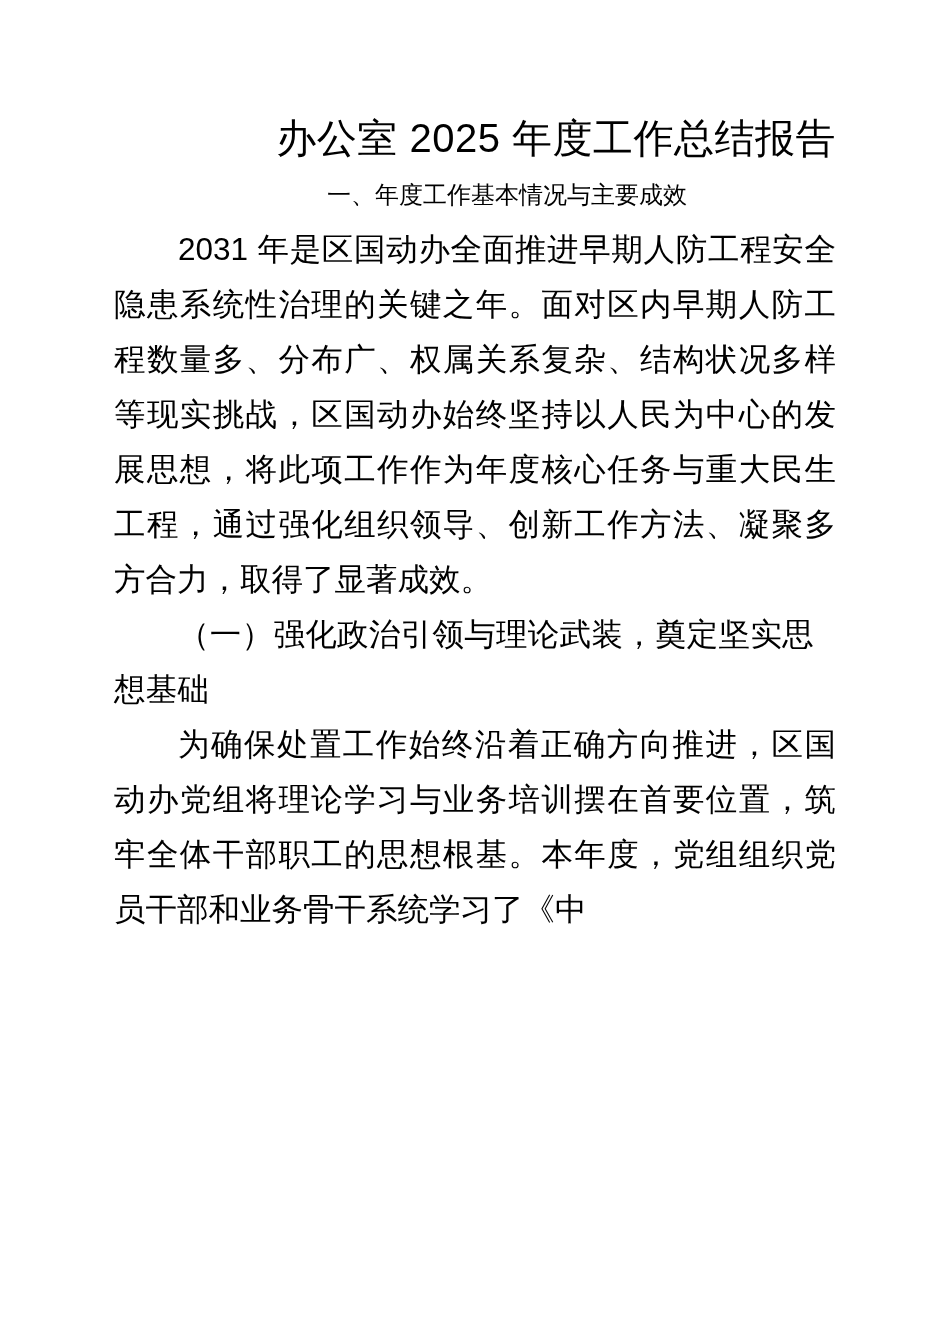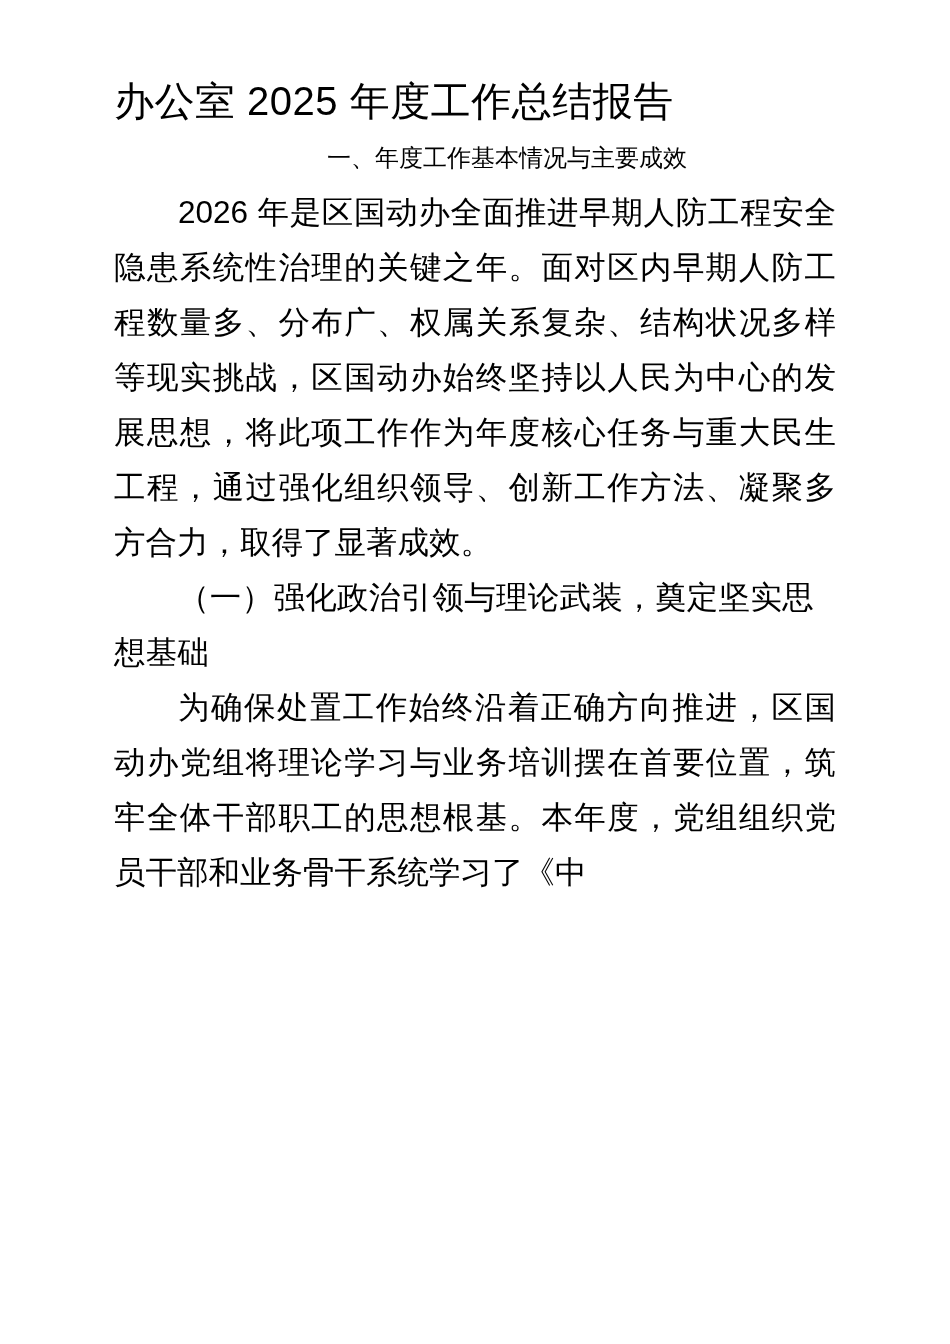--- a/index.html
+++ b/index.html
@@ -29,24 +29,24 @@
     position: absolute;
     left: 114px;
     top: 0;
     width: 722px;
   }
 
   .doc-title {
     font-size: 40px;
     line-height: 58px;
     font-weight: 500;
-    text-align: left;
+    text-align: right;
     letter-spacing: 0.5px;
     margin: 0;
-    padding-top: 72px;
+    padding-top: 109px;
     white-space: nowrap;
   }
 
   .para {
     font-size: 31.5px;
     line-height: 55px;
     text-align: justify;
     text-justify: inter-ideograph;
     text-align-last: left;
     margin: 0;
@@ -85,20 +85,20 @@
 <body>
 
 <div class="page">
   <div class="content">
 
     <h1 class="doc-title">办公室 2025 年度工作总结报告</h1>
 
 
     <p class="heading-num">一、年度工作基本情况与主要成效</p>
 
-    <p class="para indent-2">2026 年是区国动办全面推进早期人防工程安全隐患系统性治理的关键之年。面对区内早期人防工程数量多、分布广、权属关系复杂、结构状况多样等现实挑战，区国动办始终坚持以人民为中心的发展思想，将此项工作作为年度核心任务与重大民生工程，通过强化组织领导、创新工作方法、凝聚多方合力，取得了显著成效。</p>
+    <p class="para indent-2">2031 年是区国动办全面推进早期人防工程安全隐患系统性治理的关键之年。面对区内早期人防工程数量多、分布广、权属关系复杂、结构状况多样等现实挑战，区国动办始终坚持以人民为中心的发展思想，将此项工作作为年度核心任务与重大民生工程，通过强化组织领导、创新工作方法、凝聚多方合力，取得了显著成效。</p>
 
     <p class="heading-sub">（一）强化政治引领与理论武装，奠定坚实思想基础</p>
 
     <p class="para indent-2">为确保处置工作始终沿着正确方向推进，区国动办党组将理论学习与业务培训摆在首要位置，筑牢全体干部职工的思想根基。本年度，党组组织党员干部和业务骨干系统学习了《中</p>
 
   </div>
 </div>
 
 </body></html>

